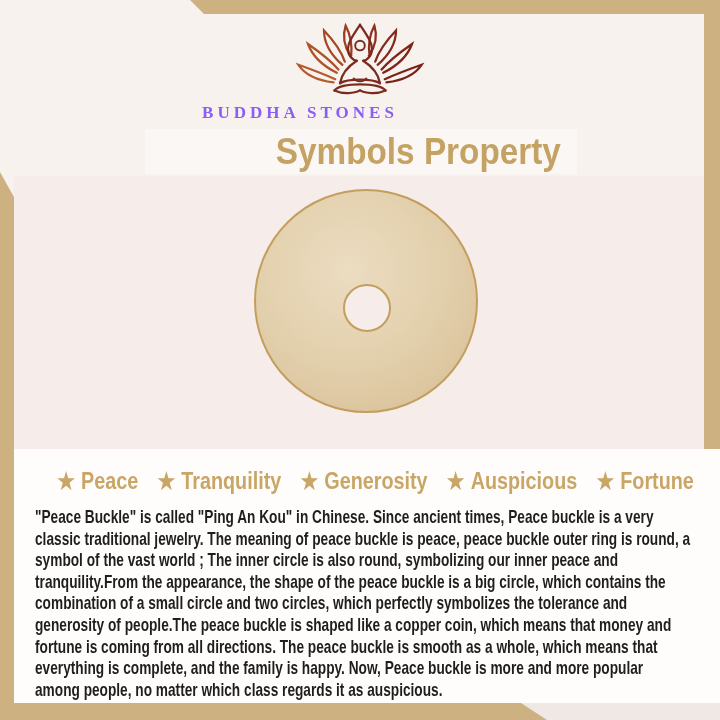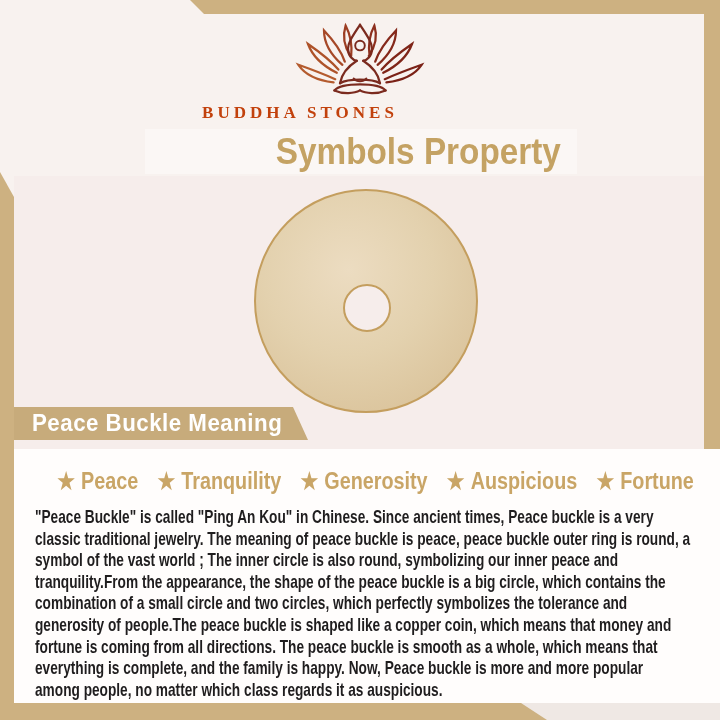--- a/index.html
+++ b/index.html
@@ -20,21 +20,21 @@
     background:#efe8e4;z-index:6;}
 
   
   .photo-panel{position:absolute;left:14px;top:176px;width:690px;height:273px;background:#f6edeb;z-index:1;}
   .text-panel{position:absolute;left:14px;top:449px;width:706px;height:254px;background:#fffdfc;z-index:1;}
 
   
   .logo-wrap{position:absolute;left:0;top:20px;width:720px;text-align:center;z-index:3;}
   .brand-name{position:absolute;left:0;top:103px;width:600px;text-align:center;
     font-family:"Liberation Serif",serif;font-size:17px;font-weight:700;
-    letter-spacing:4px;color:#c2410c;z-index:3;}
+    letter-spacing:4px;color:#8b5cf6;z-index:3;}
 
   
   .title-band{position:absolute;left:145px;top:129px;width:432px;height:45px;background:#fbf7f5;
     display:flex;align-items:center;justify-content:flex-end;z-index:2;}
   .title-band .title{font-size:37px;font-weight:700;color:#c4a263;
     transform:scaleX(0.9);transform-origin:center;white-space:nowrap;}
 
   
   .buckle{position:absolute;left:254px;top:189px;width:220px;height:220px;border-radius:50%;
     border:2px solid #c49e5e;z-index:2;
@@ -106,23 +106,20 @@
   </div>
   <div class="brand-name">BUDDHA STONES</div>
 
   <div class="title-band">
     <div class="title">Symbols Property</div>
   </div>
 
   <div class="buckle"></div>
   <div class="buckle-hole"></div>
 
-  <div class="banner">
-    <span class="banner-label">Peace Buckle Meaning</span>
-  </div>
 
   <div class="keywords">
     <span class="kw"><span class="star">★</span><span>Peace</span></span>
     <span class="kw"><span class="star">★</span><span>Tranquility</span></span>
     <span class="kw"><span class="star">★</span><span>Generosity</span></span>
     <span class="kw"><span class="star">★</span><span>Auspicious</span></span>
     <span class="kw"><span class="star">★</span><span>Fortune</span></span>
   </div>
 
   <div class="article">"Peace Buckle" is called "Ping An Kou" in Chinese. Since ancient times, Peace buckle is a very classic traditional jewelry. The meaning of peace buckle is peace, peace buckle outer ring is round, a symbol of the vast world ; The inner circle is also round, symbolizing our inner peace and tranquility.From the appearance, the shape of the peace buckle is a big circle, which contains the combination of a small circle and two circles, which perfectly symbolizes the tolerance and generosity of people.The peace buckle is shaped like a copper coin, which means that money and fortune is coming from all directions. The peace buckle is smooth as a whole, which means that everything is complete, and the family is happy. Now, Peace buckle is more and more popular among people, no matter which class regards it as auspicious.</div>

